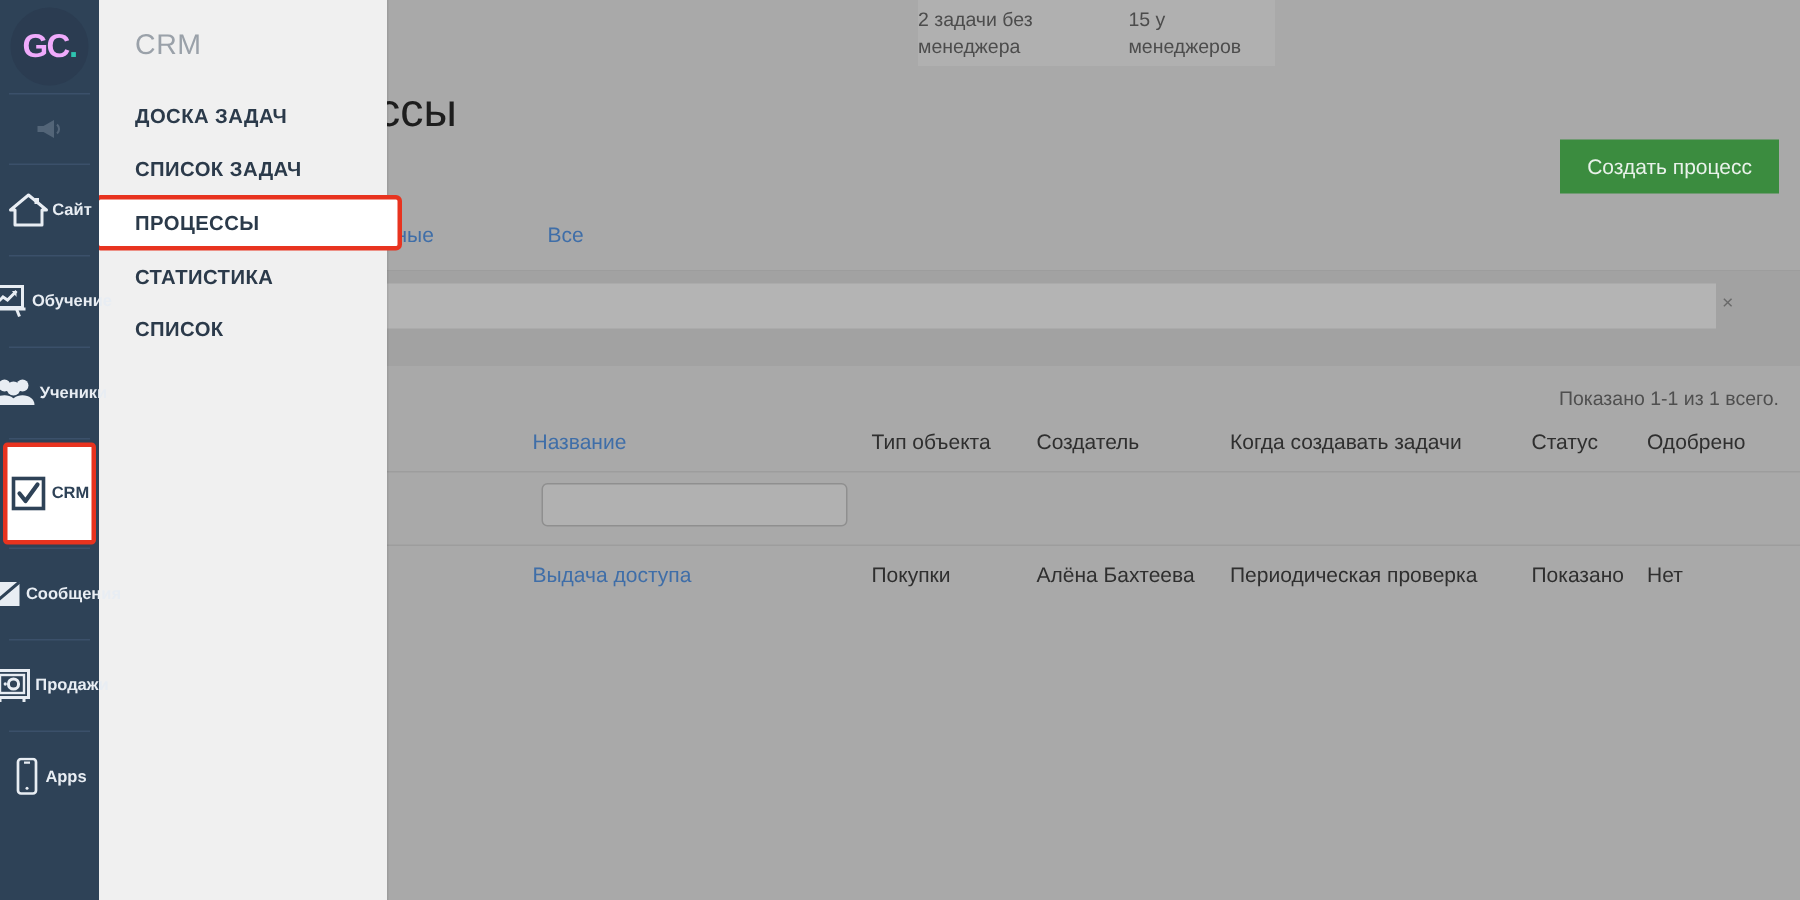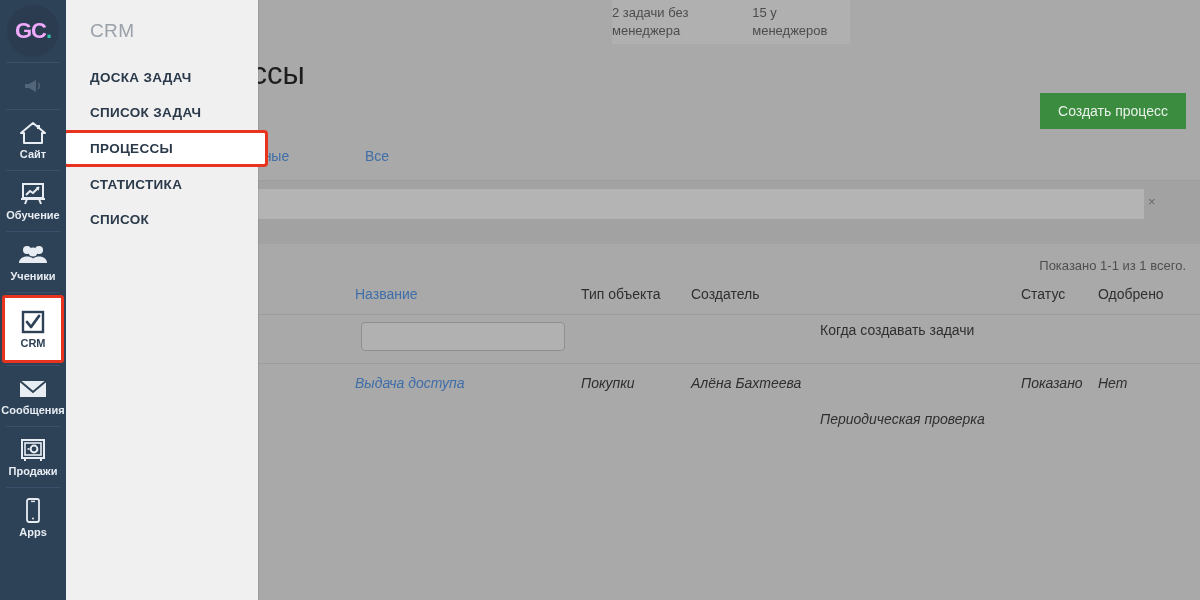--- a/index.html
+++ b/index.html
@@ -28,21 +28,21 @@
   }
   .rail-logo .disc{
     width:52px;height:52px;border-radius:50%;background:#2b3c51;
     display:flex;align-items:center;justify-content:center;
     font-size:22px;font-weight:bold;letter-spacing:-1px;
   }
   .logo-g{color:#f0abfc;}
   .logo-c{color:#2ec4b0;}
   .rail-sep{height:1px;background:#3b506a;margin:0 6px;}
   .rail-item{
-    height:60px;display:flex;flex-direction:column;align-items:center;justify-content:center;
+    height:60px;display:flex;flex-direction:row;align-items:center;justify-content:center;
     color:#e8edf3;font-size:11px;font-weight:bold;gap:2px;cursor:pointer;
     position:relative;
   }
   .rail-item .glyph{display:flex;align-items:center;justify-content:center;height:26px;}
   .rail-item.megaphone{height:46px;opacity:.42;}
   .rail-item.active{
     background:#ffffff;
     border:3px solid #e8331f;
     border-radius:3px;
     margin:2px 2px;
@@ -134,34 +134,34 @@
   .tbl-head{
     position:relative;height:32px;border-bottom:1px solid #9d9d9d;
   }
   .th{
     position:absolute;top:4px;font-size:14px;color:#2f2f2f;white-space:nowrap;
   }
   .th.sortable{color:#3f6ea8;cursor:pointer;}
   .c-name{left:355px;}
   .c-type{left:581px;}
   .c-creator{left:691px;}
-  .c-when{left:820px;margin-top:36px;}
+  .c-when{left:820px;}
   .c-status{left:1021px;}
   .c-approved{left:1098px;}
 
   .tbl-filterrow{
     position:relative;height:48px;border-bottom:1px solid #9d9d9d;
   }
   .name-filter{
     position:absolute;left:361px;top:7px;width:204px;height:29px;
     background:#b1b1b1;border:1px solid #8f8f8f;border-radius:4px;
     outline:none;font-family:inherit;font-size:13px;color:#3a3a3a;
     box-sizing:border-box;
   }
-  .tbl-row{position:relative;height:40px;font-style:italic;}
+  .tbl-row{position:relative;height:40px;}
   .td{position:absolute;top:11px;font-size:14px;color:#2f2f2f;white-space:nowrap;}
   .td.link{color:#3f6ea8;cursor:pointer;}
 </style>
 </head>
 <body>
 
 <div class="page"></div>
 
 <div class="top-banner">
   <div>2 задачи без менеджера</div>

